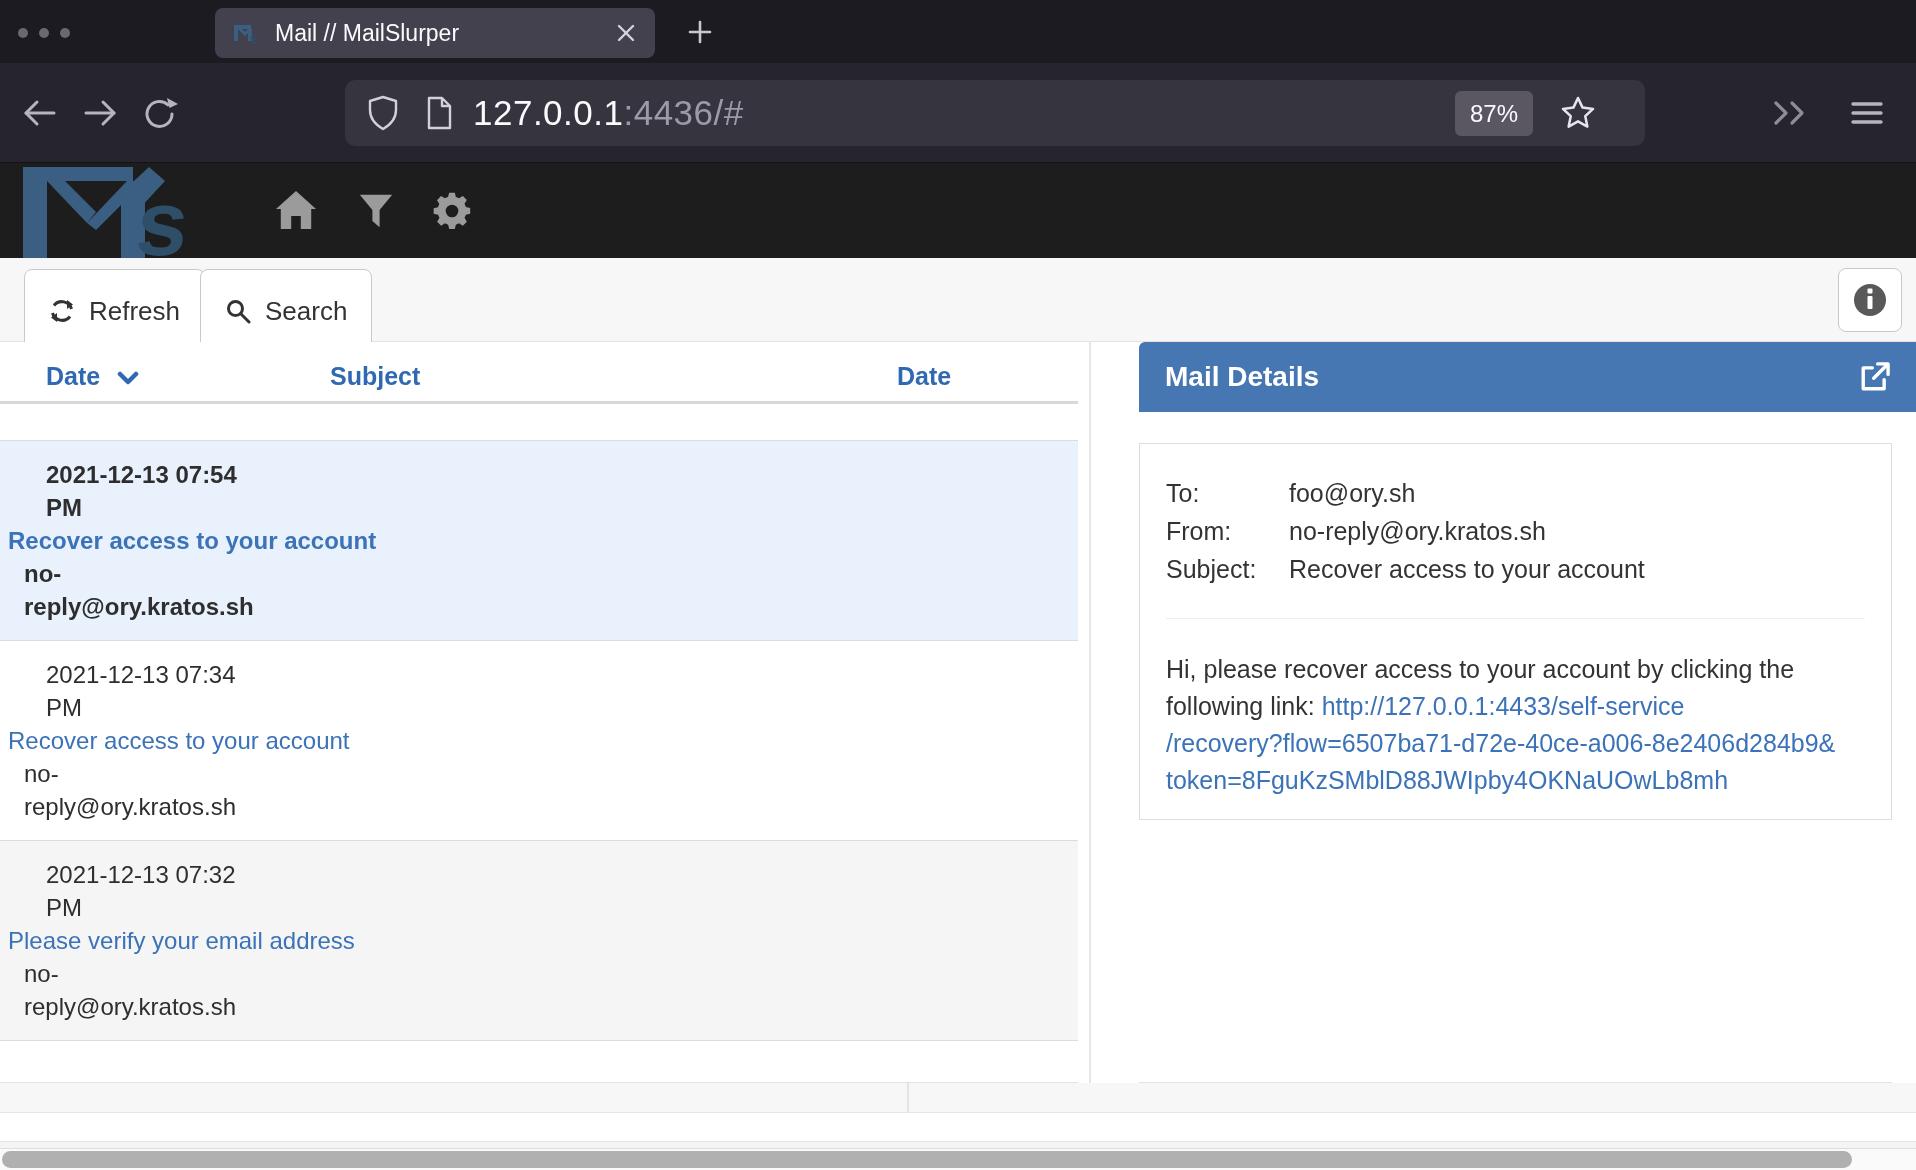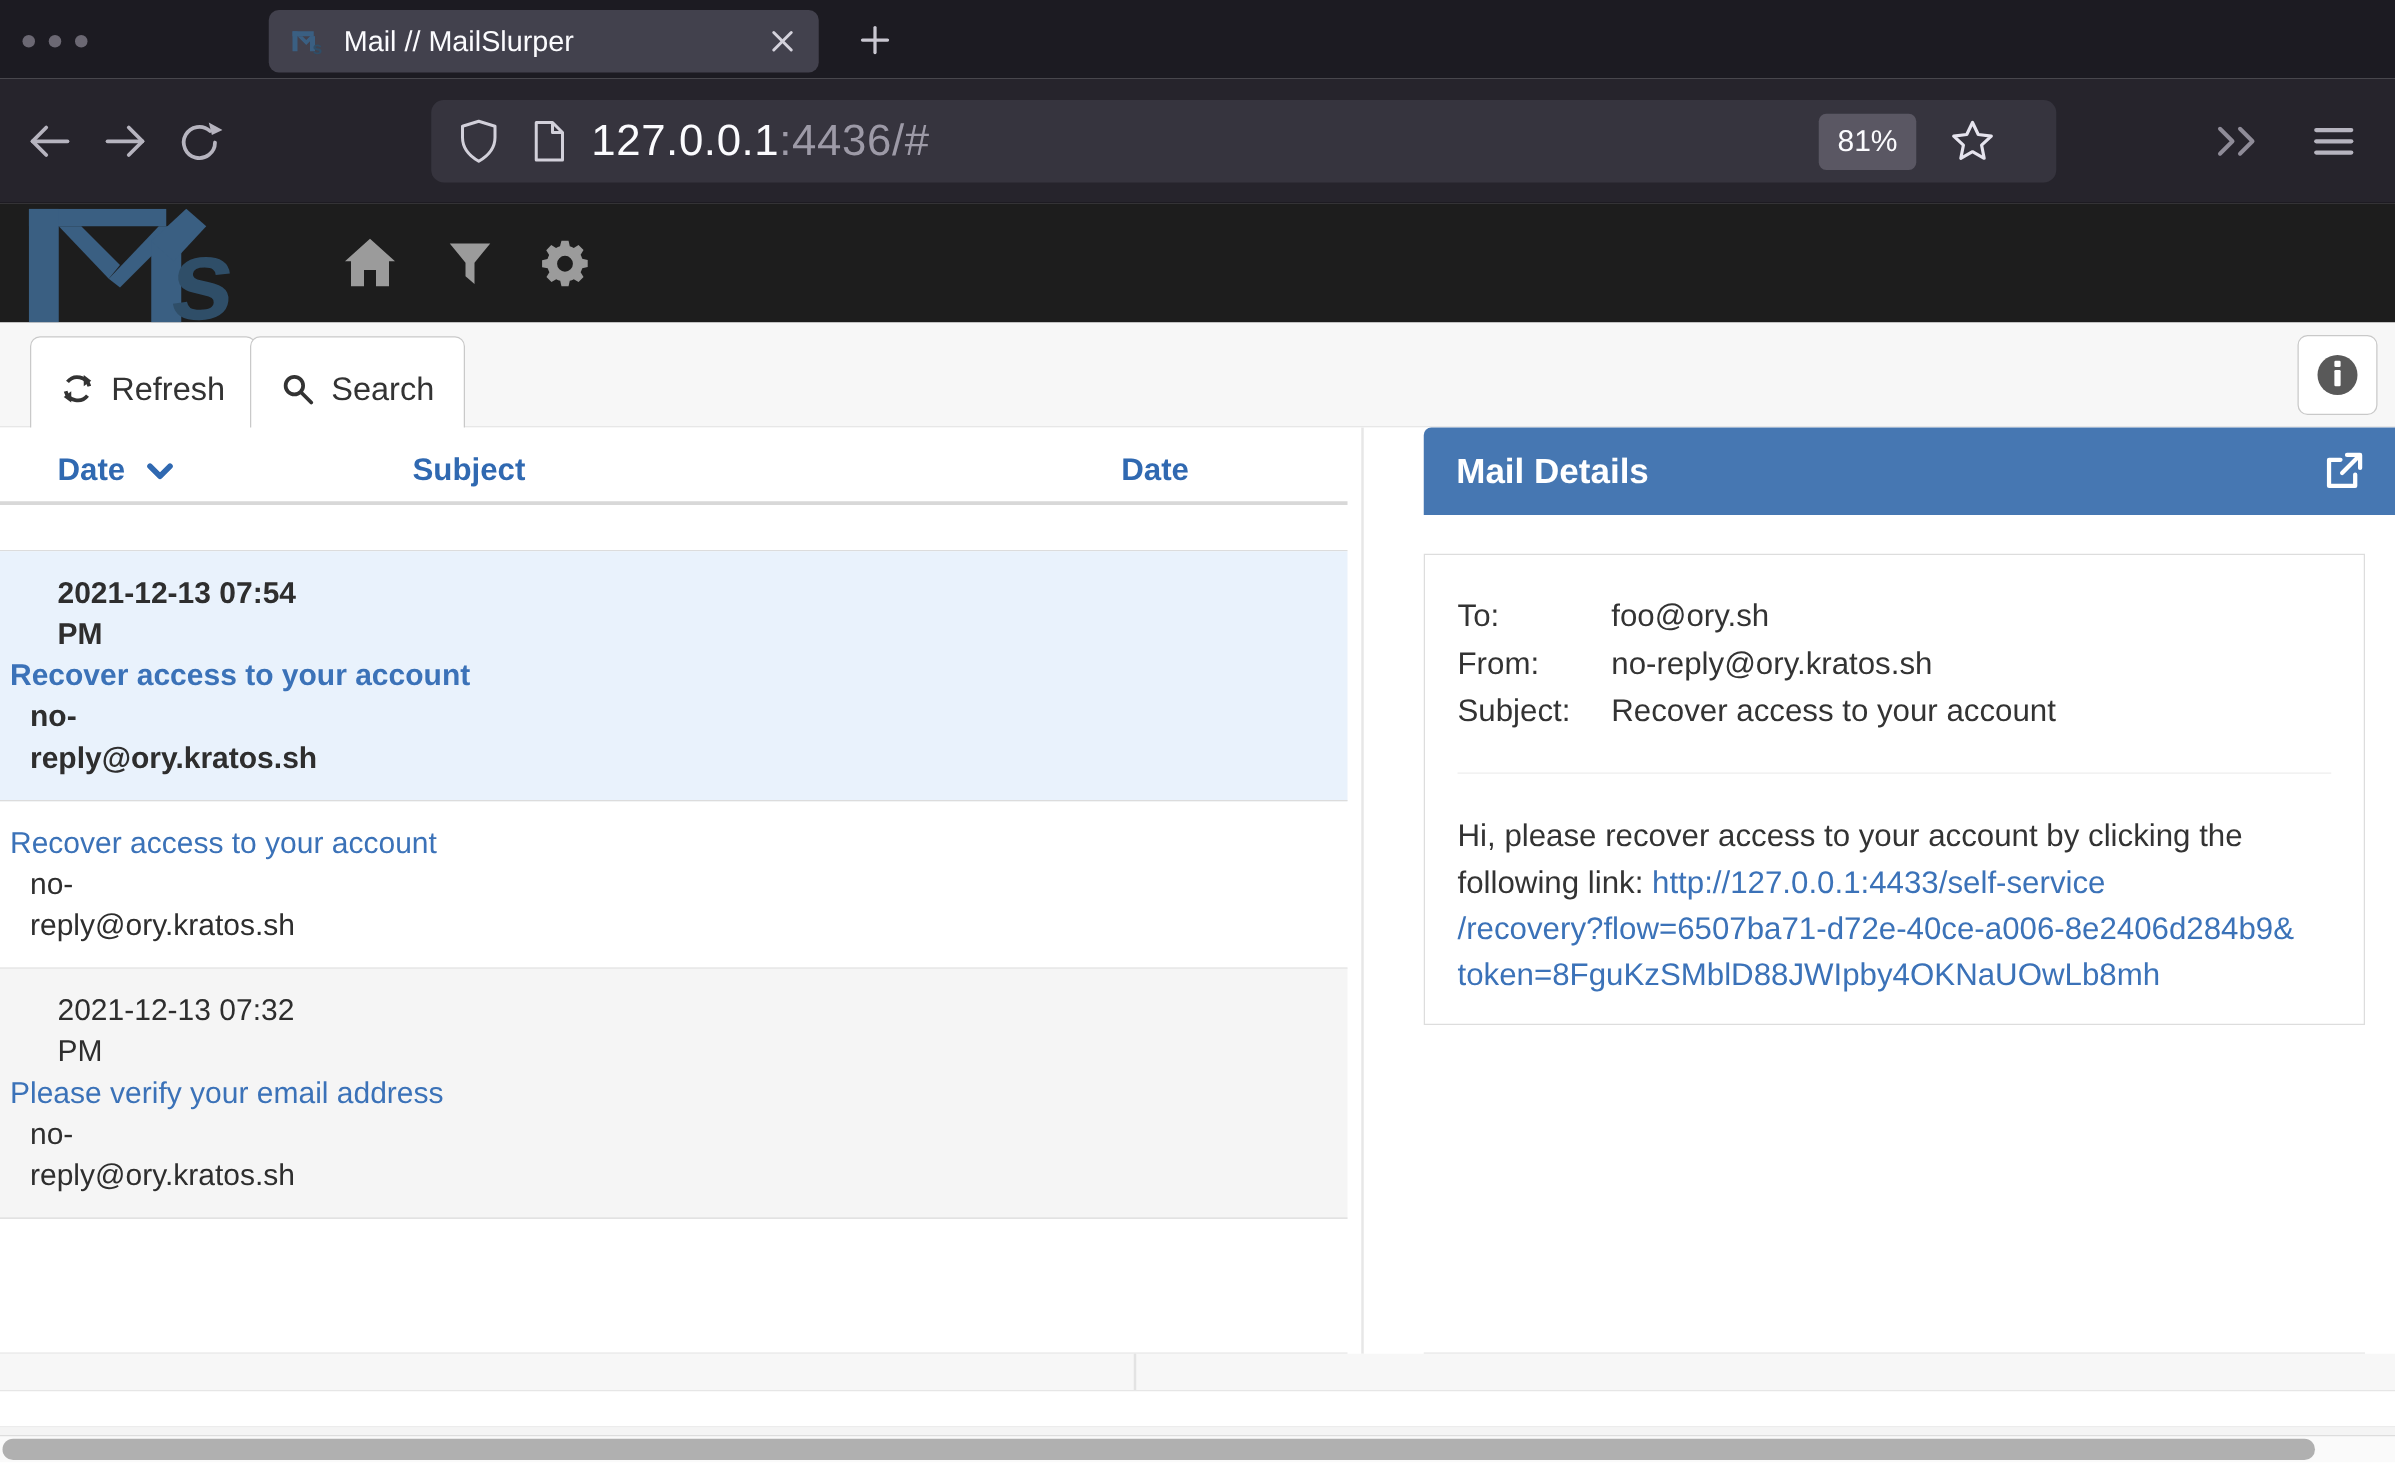--- a/index.html
+++ b/index.html
@@ -151,21 +151,21 @@
           <path d="M16 2 L29 6 V15 C29 24 23 30 16 34 C9 30 3 24 3 15 V6 Z"></path>
         </svg>
       </span>
       <span class="icon-btn" style="margin-left:26px">
         <svg width="28" height="34" viewBox="0 0 28 34" fill="none" stroke="#d2d0da" stroke-width="2.4" stroke-linejoin="round">
           <path d="M4 2 H17 L25 10 V32 H4 Z"></path>
             <path d="M17 2 V10 H25"></path>
         </svg>
       </span>
       <span class="url-text"><span>127.0.0.1</span><span class="dim">:4436/#</span></span>
-      <span class="zoom-badge">81%</span>
+      <span class="zoom-badge">87%</span>
       <span class="star icon-btn">
         <svg width="38" height="38" viewBox="0 0 24 24" fill="none" stroke="#e6e4ee" stroke-width="1.6" stroke-linejoin="round">
           <path d="M12 2.5l2.9 6.1 6.6.8-4.9 4.6 1.3 6.6-5.9-3.3-5.9 3.3 1.3-6.6L2.5 9.4l6.6-.8z"></path>
         </svg>
       </span>
     </div>
 
     <span class="nav-ic icon-btn" style="left:1770px; top:36px">
       <svg width="42" height="28" viewBox="0 0 42 28" fill="none" stroke="#8f8c98" stroke-width="3.2" stroke-linecap="round" stroke-linejoin="round">
         <polyline points="6,4 16,14 6,24"></polyline>
@@ -257,20 +257,21 @@
         <div class="c3">Date</div>
       </div>
 
       <div class="rows">
         <div class="mrow sel">
           <div class="c1">2021-12-13 07:54 PM</div>
           <div class="c2"><a class="subj" href="#">Recover access to your account</a></div>
           <div class="c3">no-reply@ory.kratos.sh</div>
         </div>
         <div class="mrow">
+          <div class="c1">2021-12-13 07:34 PM</div>
           <div class="c2"><a class="subj" href="#">Recover access to your account</a></div>
           <div class="c3">no-reply@ory.kratos.sh</div>
         </div>
         <div class="mrow alt">
           <div class="c1">2021-12-13 07:32 PM</div>
           <div class="c2"><a class="subj" href="#">Please verify your email address</a></div>
           <div class="c3">no-reply@ory.kratos.sh</div>
         </div>
       </div>
     </div>

